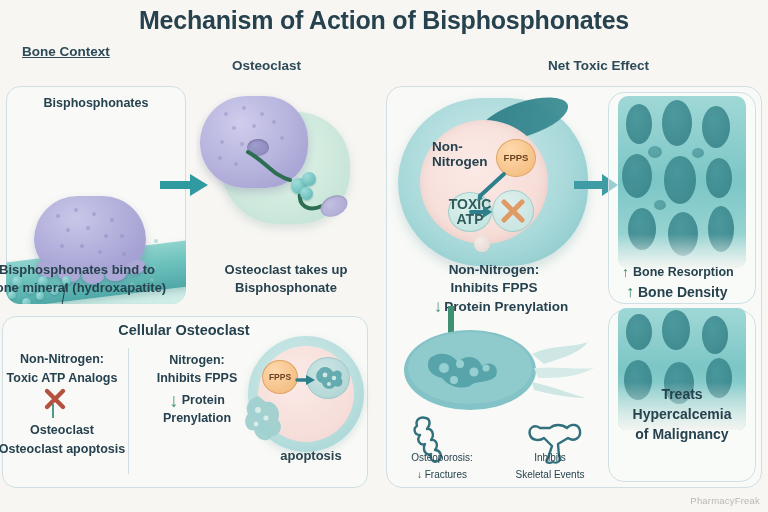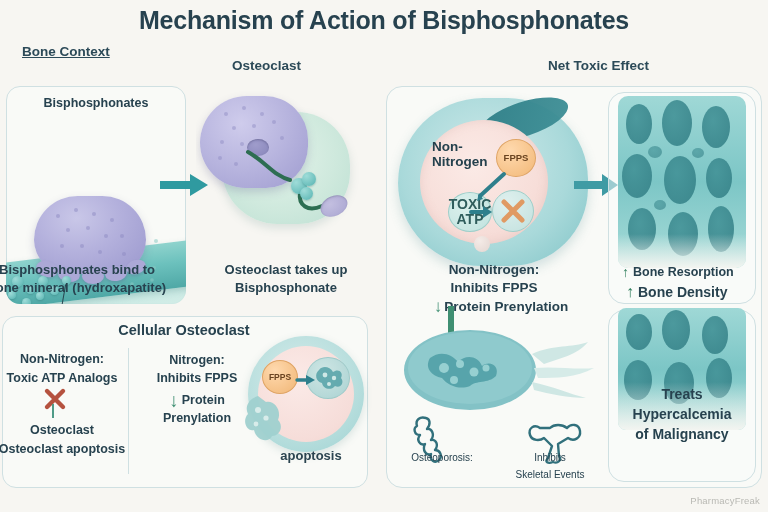--- a/index.html
+++ b/index.html
@@ -440,20 +440,21 @@
   </div>
   <div class="bottom-icons" style="left:528px; top:418px;">
     <svg width="56" height="46" viewBox="0 0 56 46">
       <path d="M12 10 C6 6, 0 10, 2 17 C4 23, 12 23, 16 20 L24 28 L20 40
                C16 44, 20 46, 25 44 C30 46, 34 42, 31 38 L30 26 L40 20
                C46 24, 53 20, 52 13 C51 6, 43 5, 39 10 C34 6, 26 6, 22 10 Z" fill="none" stroke="#31707c" stroke-width="2.4" stroke-linejoin="round"></path>
     </svg>
   </div>
 
   <div class="bi-cap" style="left:386px; top:452px; width:112px;">Osteoporosis:</div>
+  <div class="bi-cap" style="left:386px; top:469px; width:112px;">↓ Fractures</div>
   <div class="bi-cap" style="left:490px; top:452px; width:120px;">Inhibits</div>
   <div class="bi-cap" style="left:486px; top:469px; width:128px;">Skeletal Events</div>
 
   <div class="conn" style="left:574px; top:172px;">
     <svg width="46" height="26" viewBox="0 0 46 26">
       <path d="M0 9 H28 V2 L44 13 L28 24 V17 H0 Z" fill="#3f9ba4"></path>
     </svg>
   </div>
 
   <div class="panel p-net"></div>

